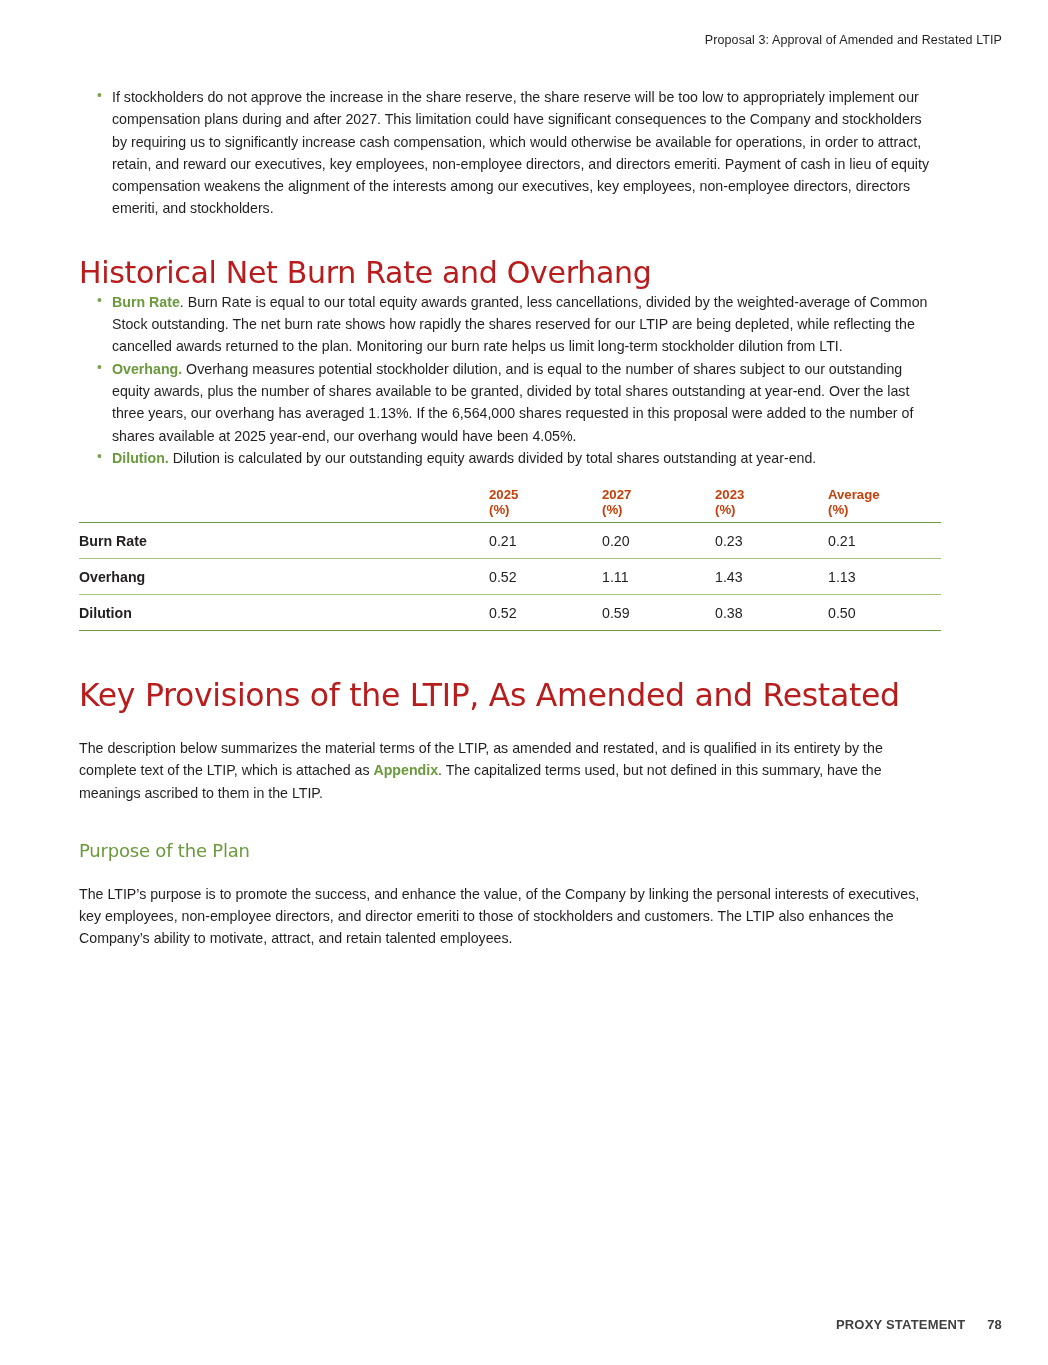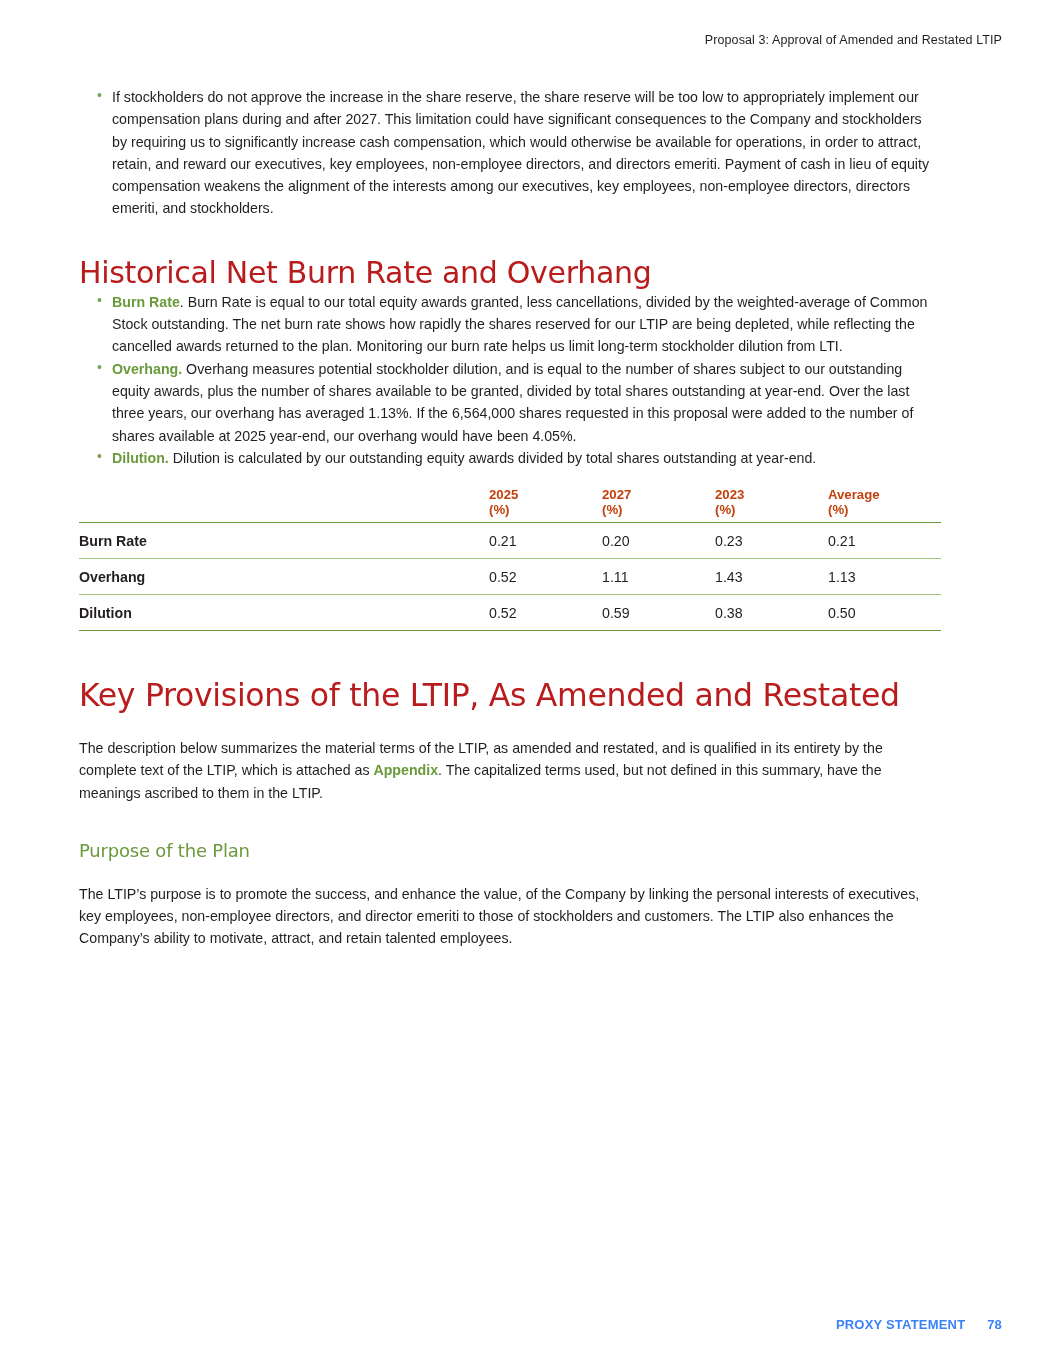--- a/index.html
+++ b/index.html
@@ -138,21 +138,21 @@
     color: #6a9a3c;
     font-weight: bold;
   }
   .footer {
     position: absolute;
     bottom: 33px;
     right: 46px;
     font-size: 13px;
     font-weight: bold;
     letter-spacing: 0.2px;
-    color: #3b82f6;
+    color: #404040;
   }
   .footer .pagenum {
     margin-left: 18px;
   }
 </style>
 </head>
 <body>
 
 <div class="page">
 

